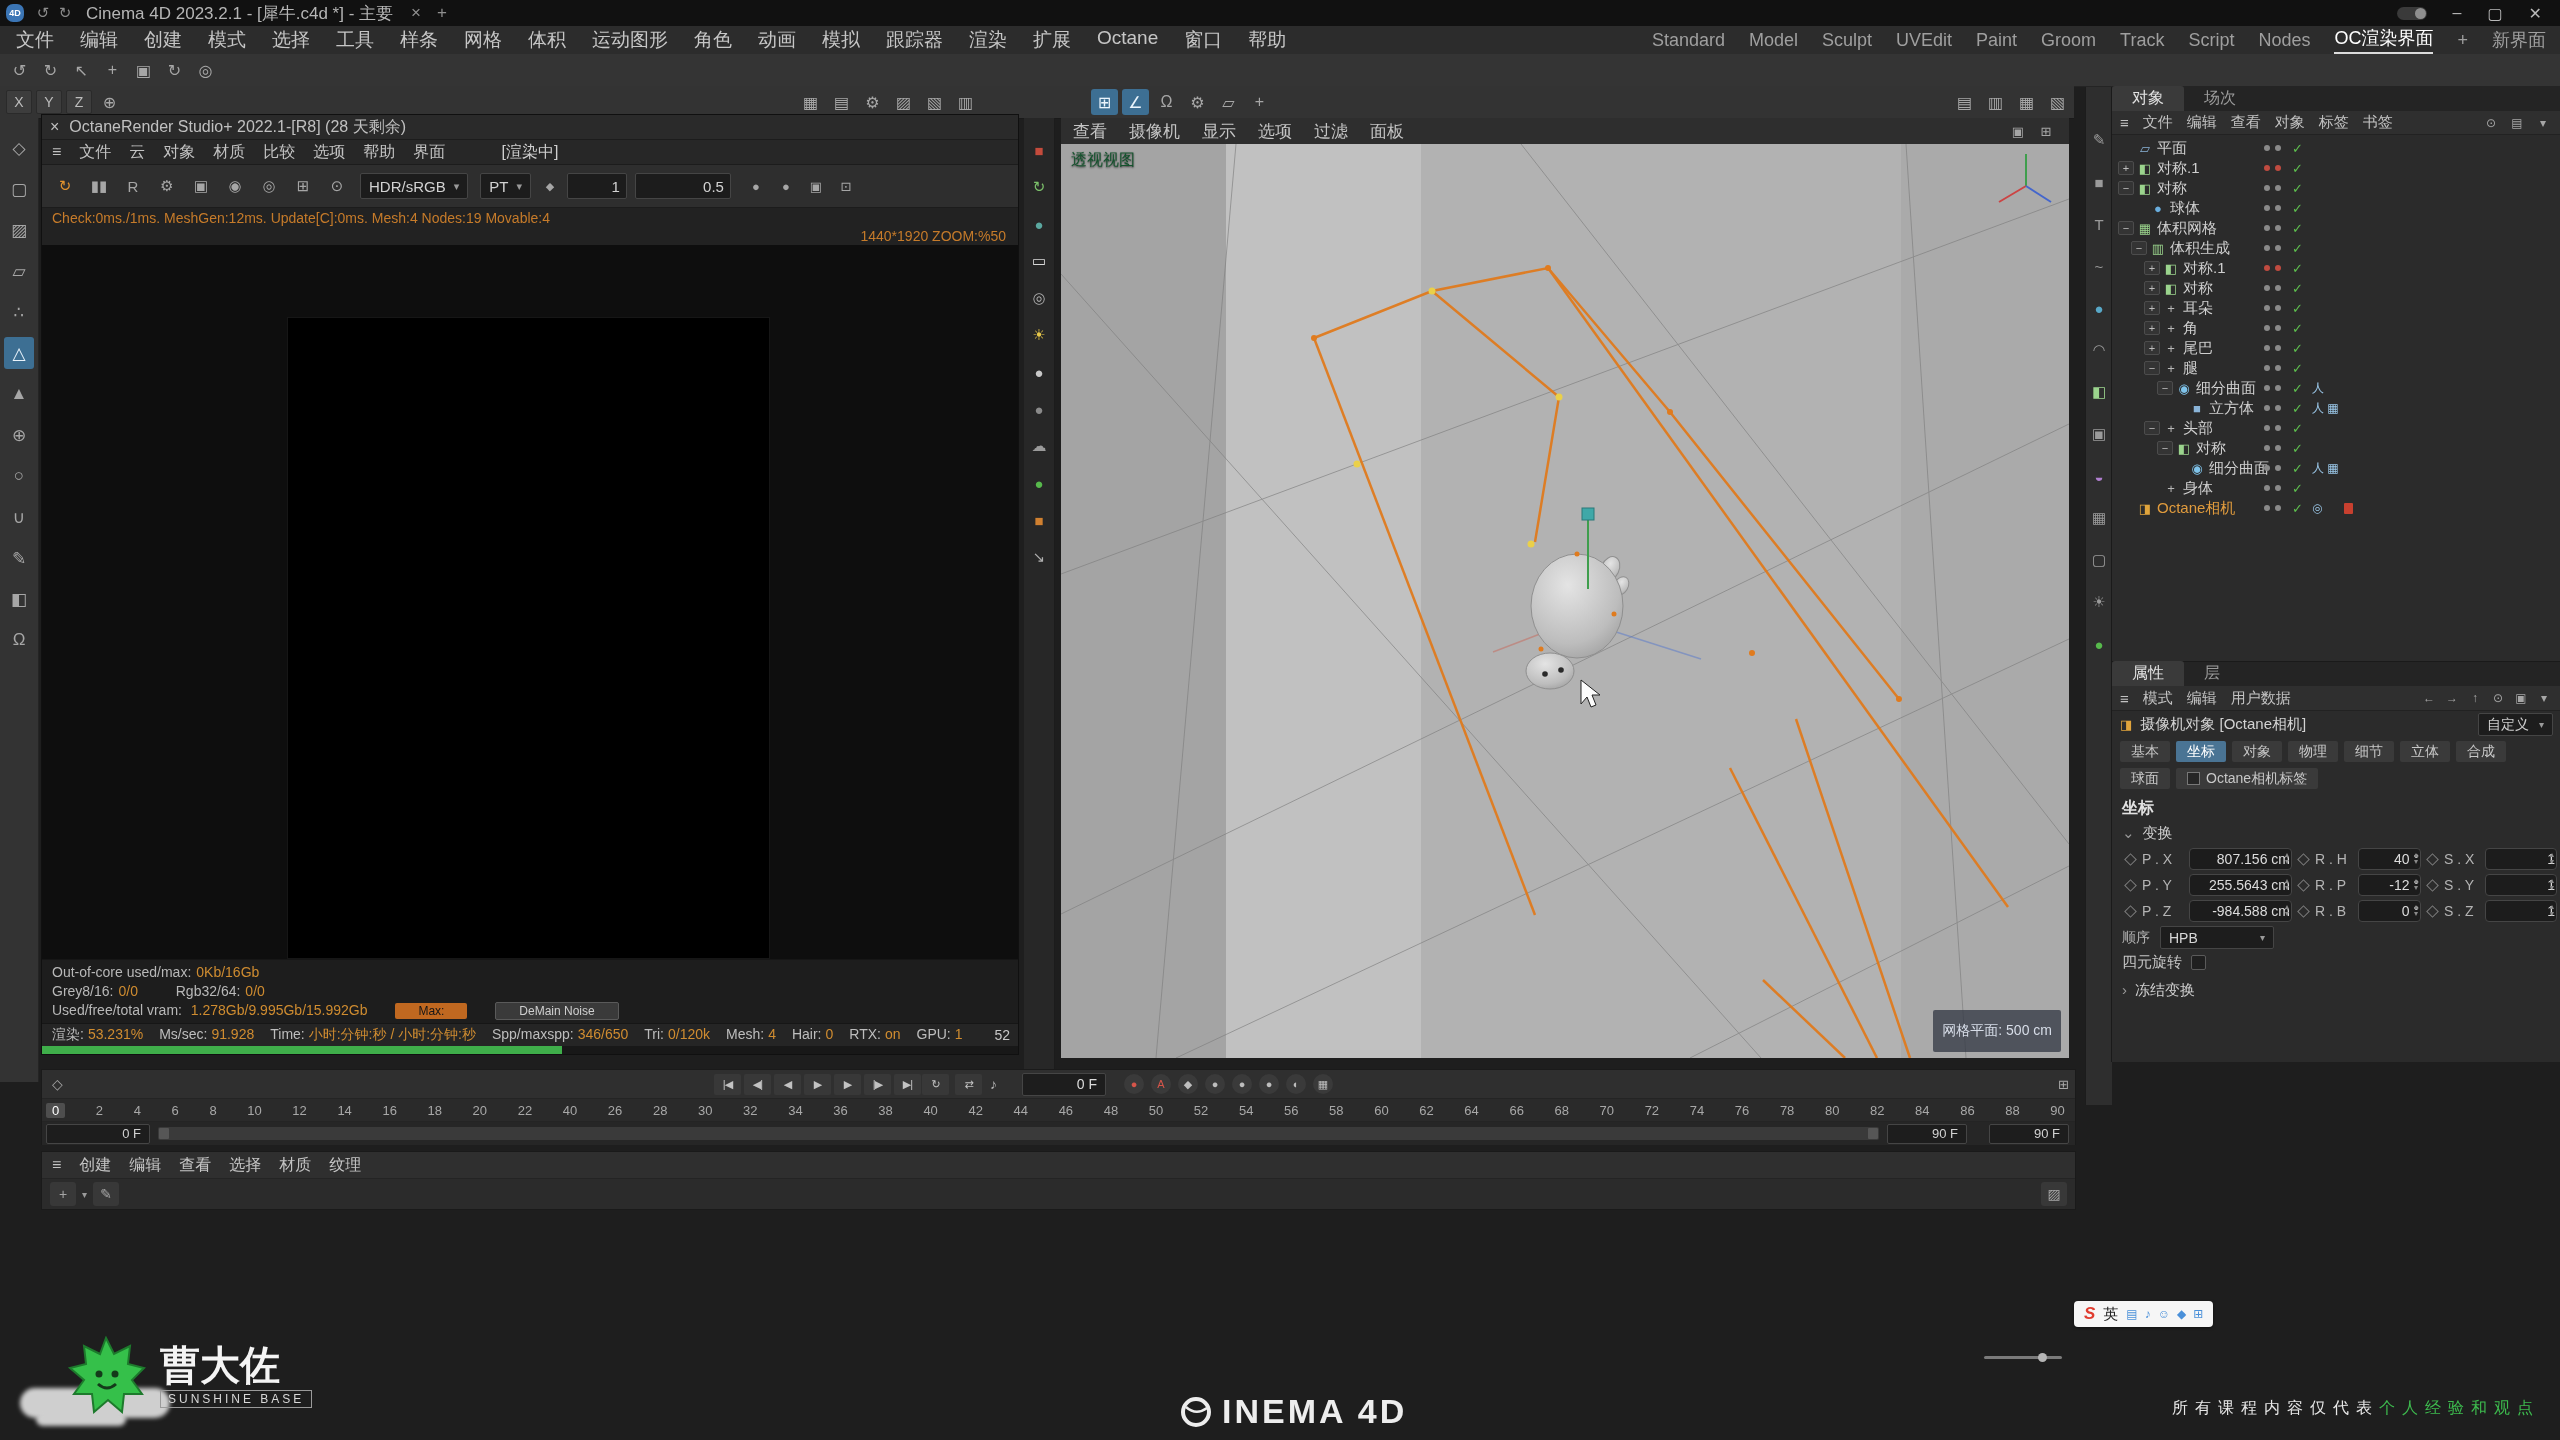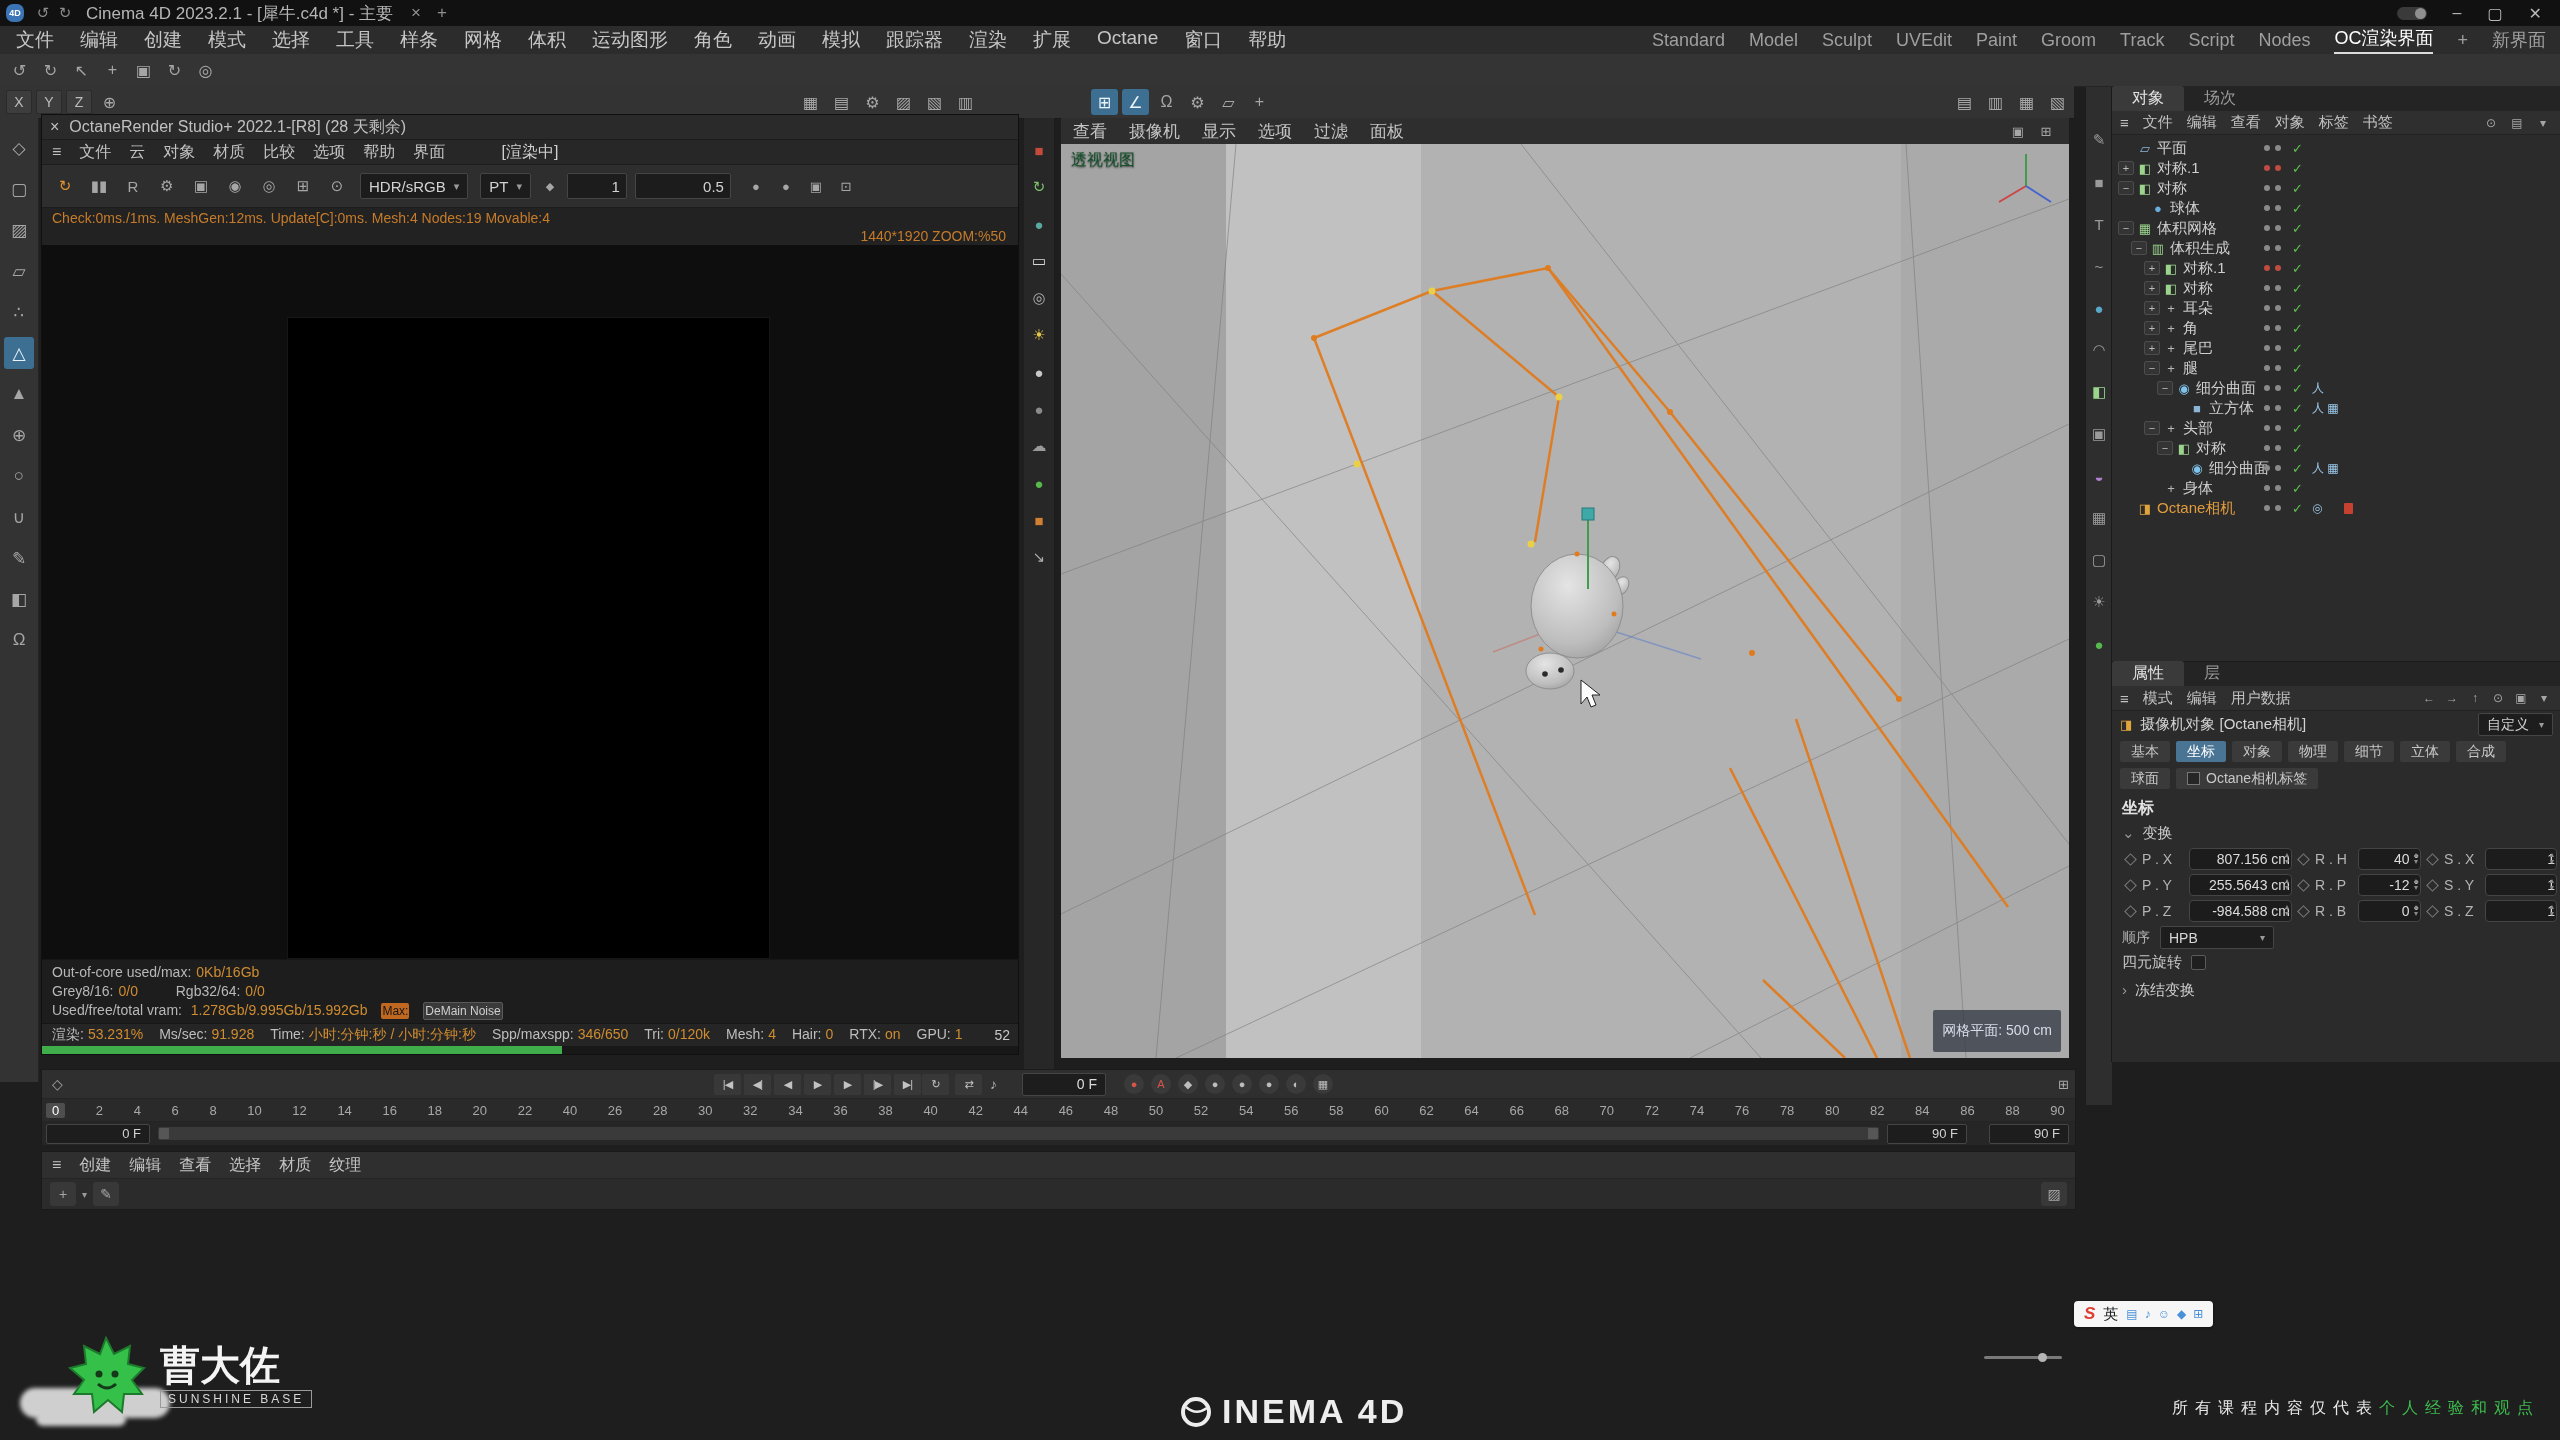--- a/index.html
+++ b/index.html
@@ -51,21 +51,21 @@
   .ow-drop{height:24px;background:#1c1c1c;border:1px solid #454545;border-radius:2px;display:flex;align-items:center;font-size:15px;padding:0 8px;color:#d2d2d2;margin:0 4px;}
   .ow-drop::after{content:"▾";font-size:11px;color:#9a9a9a;margin-left:8px;}
   .ow-field{height:24px;width:46px;background:#1c1c1c;border:1px solid #454545;border-radius:2px;display:flex;align-items:center;justify-content:flex-end;padding:0 6px;font-size:15px;color:#d2d2d2;margin:0 2px;}
   .ow-check{height:20px;font-size:14px;color:#c67b2a;padding-left:10px;display:flex;align-items:center;white-space:nowrap;}
   .ow-zoom{height:17px;font-size:14px;color:#c67b2a;display:flex;justify-content:flex-end;padding-right:12px;}
   .ow-black{flex:1;background:#0e0e0e;position:relative;}
   #render-image{position:absolute;left:245px;top:72px;width:481px;height:640px;background:#000;border:1px solid #161616;}
   .ow-stats{background:#1d1d1d;padding:3px 10px;font-size:14px;line-height:19px;border-top:1px solid #161616;}
   .ow-stats .lbl{color:#b8b8b8;} .ow-stats .val{color:#cf8c30;margin-left:5px;}
   .ow-stats .gap{display:inline-block;width:30px;}
-  .chip{display:inline-flex;align-items:center;height:16px;border-radius:2px;font-size:12px;padding:0 1px;margin-left:10px;vertical-align:middle;}
+  .chip{display:inline-flex;align-items:center;height:16px;border-radius:2px;font-size:12px;padding:0 23px;margin-left:24px;vertical-align:middle;}
   .chip.max{background:#c06820;color:#161616;}
   .chip.den{background:#3a3a3a;color:#cfcfcf;border:1px solid #5a5a5a;}
   .ow-status{height:22px;background:#252525;display:flex;align-items:center;font-size:14px;gap:16px;padding:0 10px;white-space:nowrap;border-top:1px solid #161616;}
   .ow-status .seg .lbl{color:#bdbdbd;} .ow-status .seg .val{color:#d08c30;margin-left:4px;}
   #gpu-meter{width:13px;height:13px;background:#2f9e44;border-radius:2px;}
   .ow-progress{height:8px;background:#181818;}
   #ow-progress-fill{height:100%;background:#3fae4a;}
 
   
   #octane-strip{left:1024px;top:118px;width:30px;height:940px;background:#272727;border-right:1px solid #1c1c1c;display:flex;flex-direction:column;align-items:center;padding-top:20px;gap:13px;}

